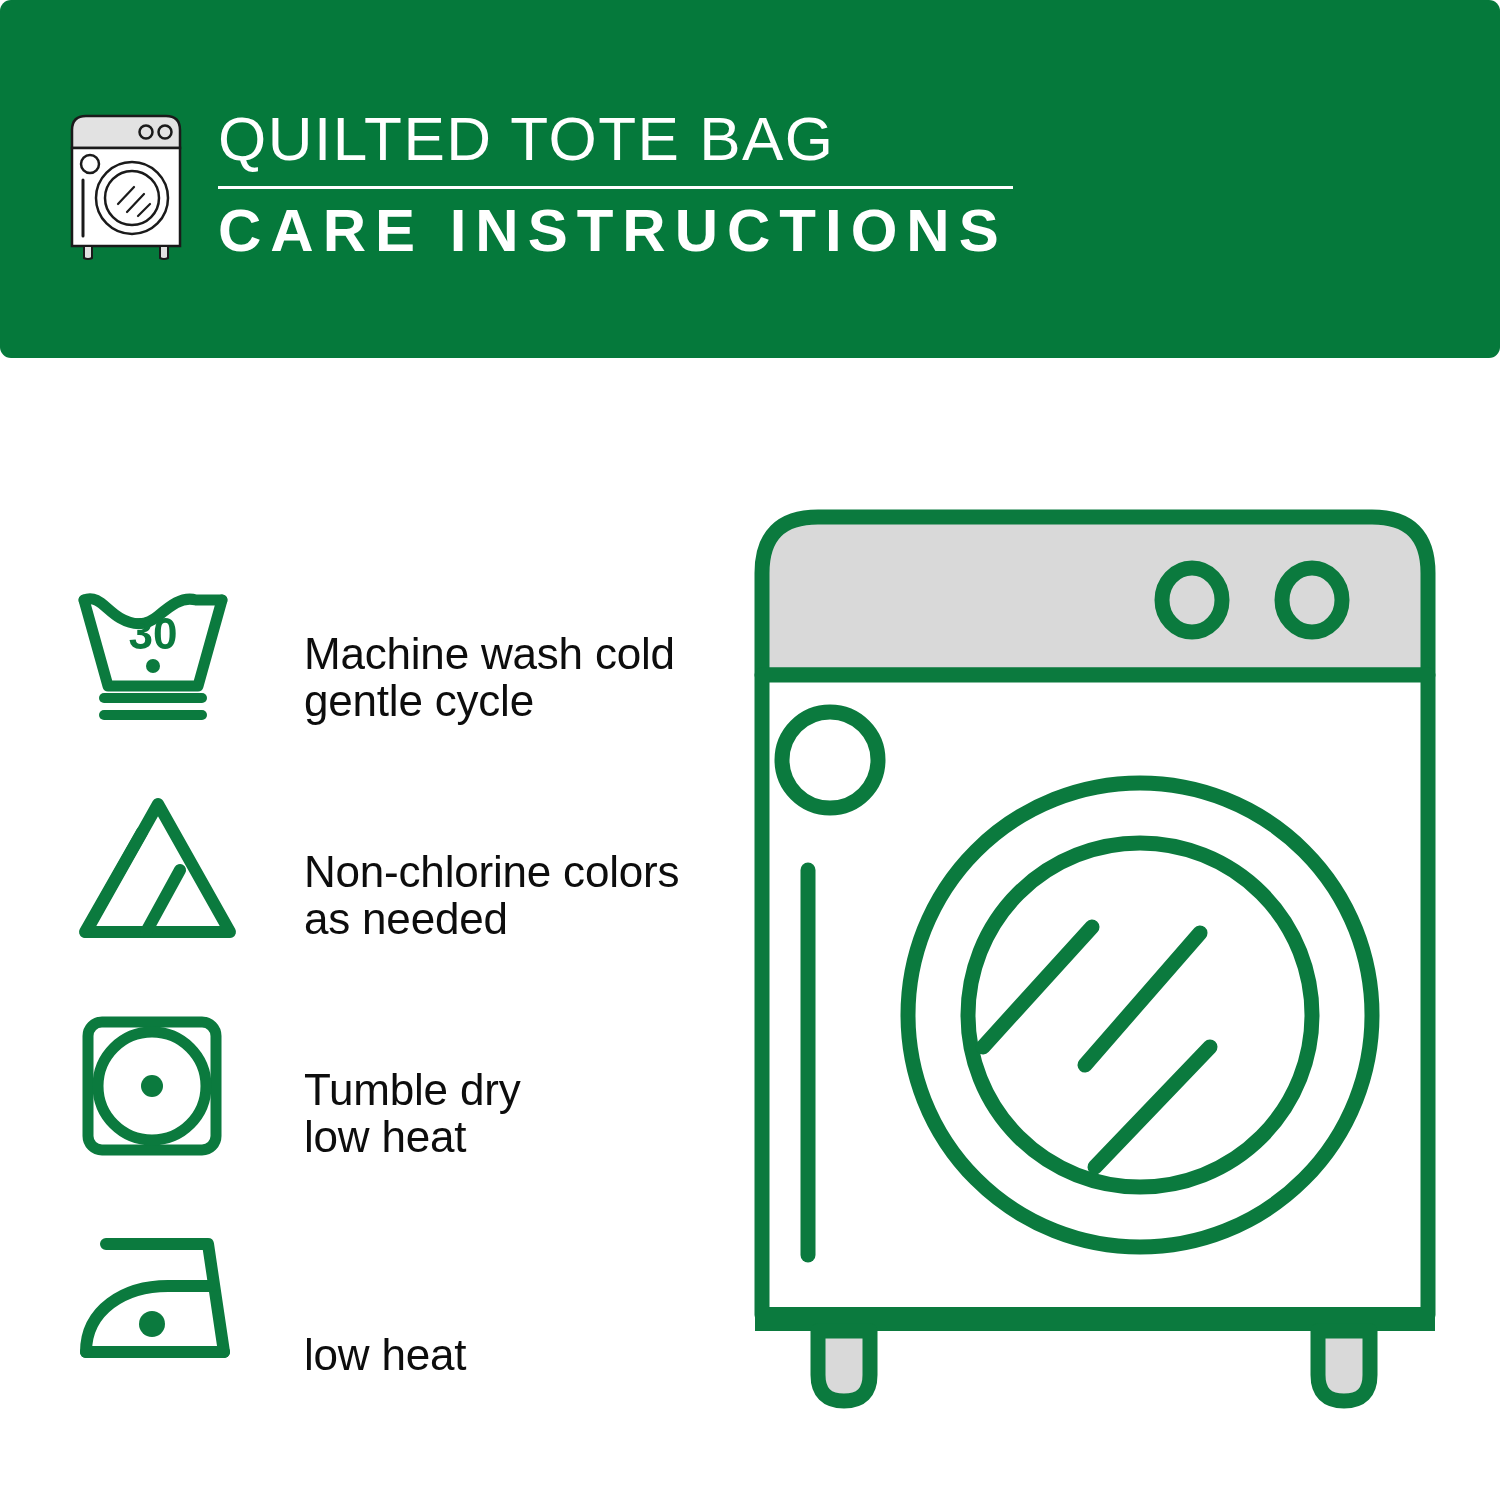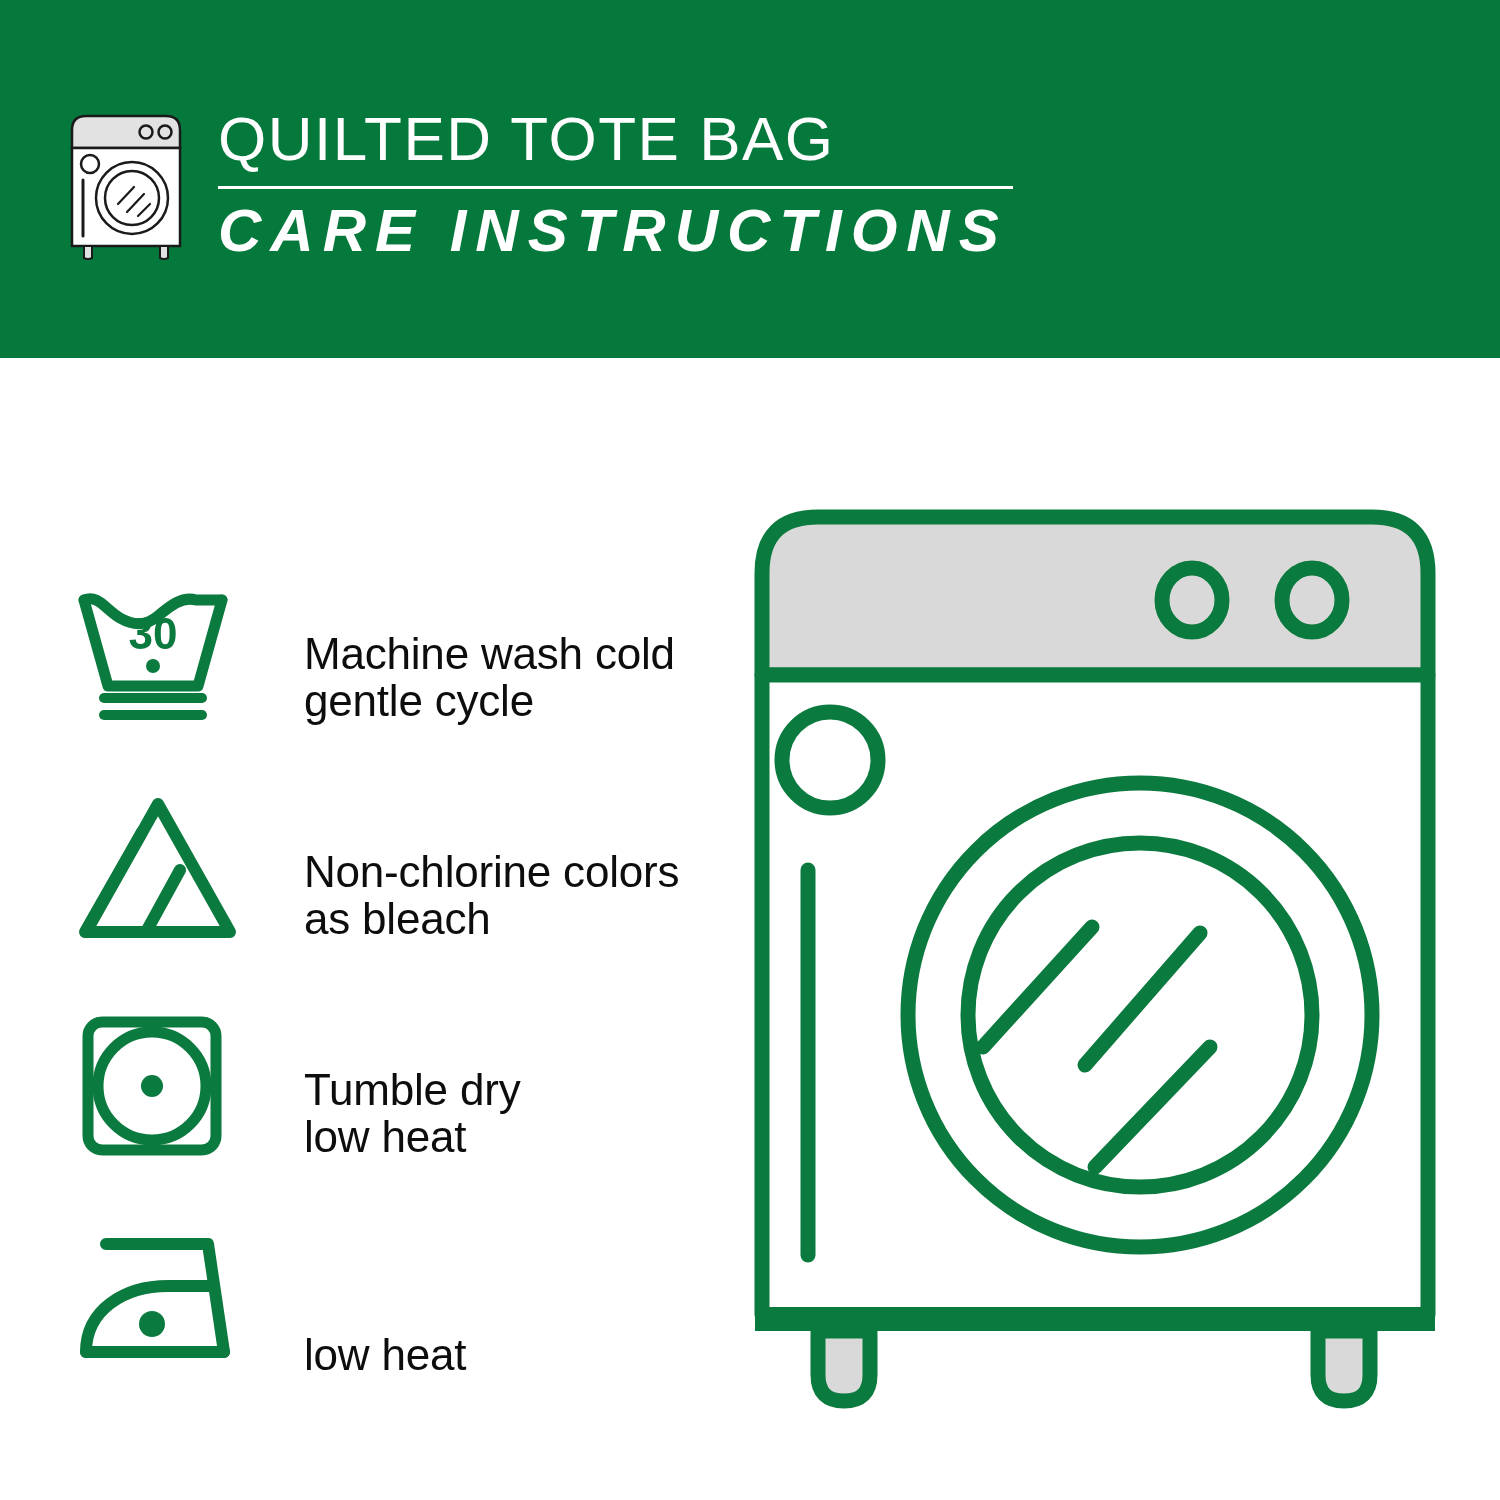--- a/index.html
+++ b/index.html
@@ -19,20 +19,21 @@
   }
 
   
   #header-band {
     position: absolute;
     left: 0;
     top: 0;
     width: 1500px;
     height: 358px;
     background: #05793B;
+    border-radius: 11px;
   }
   #header-logo {
     position: absolute;
     left: 62px;
     top: 108px;
     width: 128px;
     height: 152px;
   }
   #header-text-block {
     position: absolute;
@@ -55,21 +56,20 @@
     margin-top: 12px;
     margin-bottom: 6px;
   }
   #title-sub {
     color: #ffffff;
     font-size: 60px;
     line-height: 72px;
     font-weight: 600;
     letter-spacing: 9px;
     white-space: nowrap;
-    font-style: italic;
   }
 
   
   #instructions {
     position: absolute;
     left: 72px;
     top: 506px;
     width: 640px;
   }
   .instr-row {
@@ -184,21 +184,21 @@
     <div class="instr-row row-bleach">
       <div class="instr-icon">
         <svg viewBox="0 0 170 150" width="170" height="150">
           <path d="M86 12 L 158 140 L 14 140 Z" fill="none" stroke="#0B7A3E" stroke-width="12" stroke-linejoin="round"></path>
           <line x1="70" y1="40" x2="13" y2="140" stroke="#0B7A3E" stroke-width="12" stroke-linecap="round"></line>
           <line x1="108" y1="78" x2="74" y2="140" stroke="#0B7A3E" stroke-width="12" stroke-linecap="round"></line>
         </svg>
       </div>
       <div class="instr-text">
         <span class="line">Non-chlorine colors</span>
-        <span class="line">as bleach</span>
+        <span class="line">as needed</span>
       </div>
     </div>
 
     <div class="instr-row row-dry">
       <div class="instr-icon">
         <svg viewBox="0 0 170 150" width="170" height="150">
           <rect x="16" y="12" width="128" height="128" rx="14" ry="14" fill="none" stroke="#0B7A3E" stroke-width="11"></rect>
           <circle cx="80" cy="76" r="54" fill="none" stroke="#0B7A3E" stroke-width="11"></circle>
           <circle cx="80" cy="76" r="11" fill="#0B7A3E"></circle>
         </svg>

